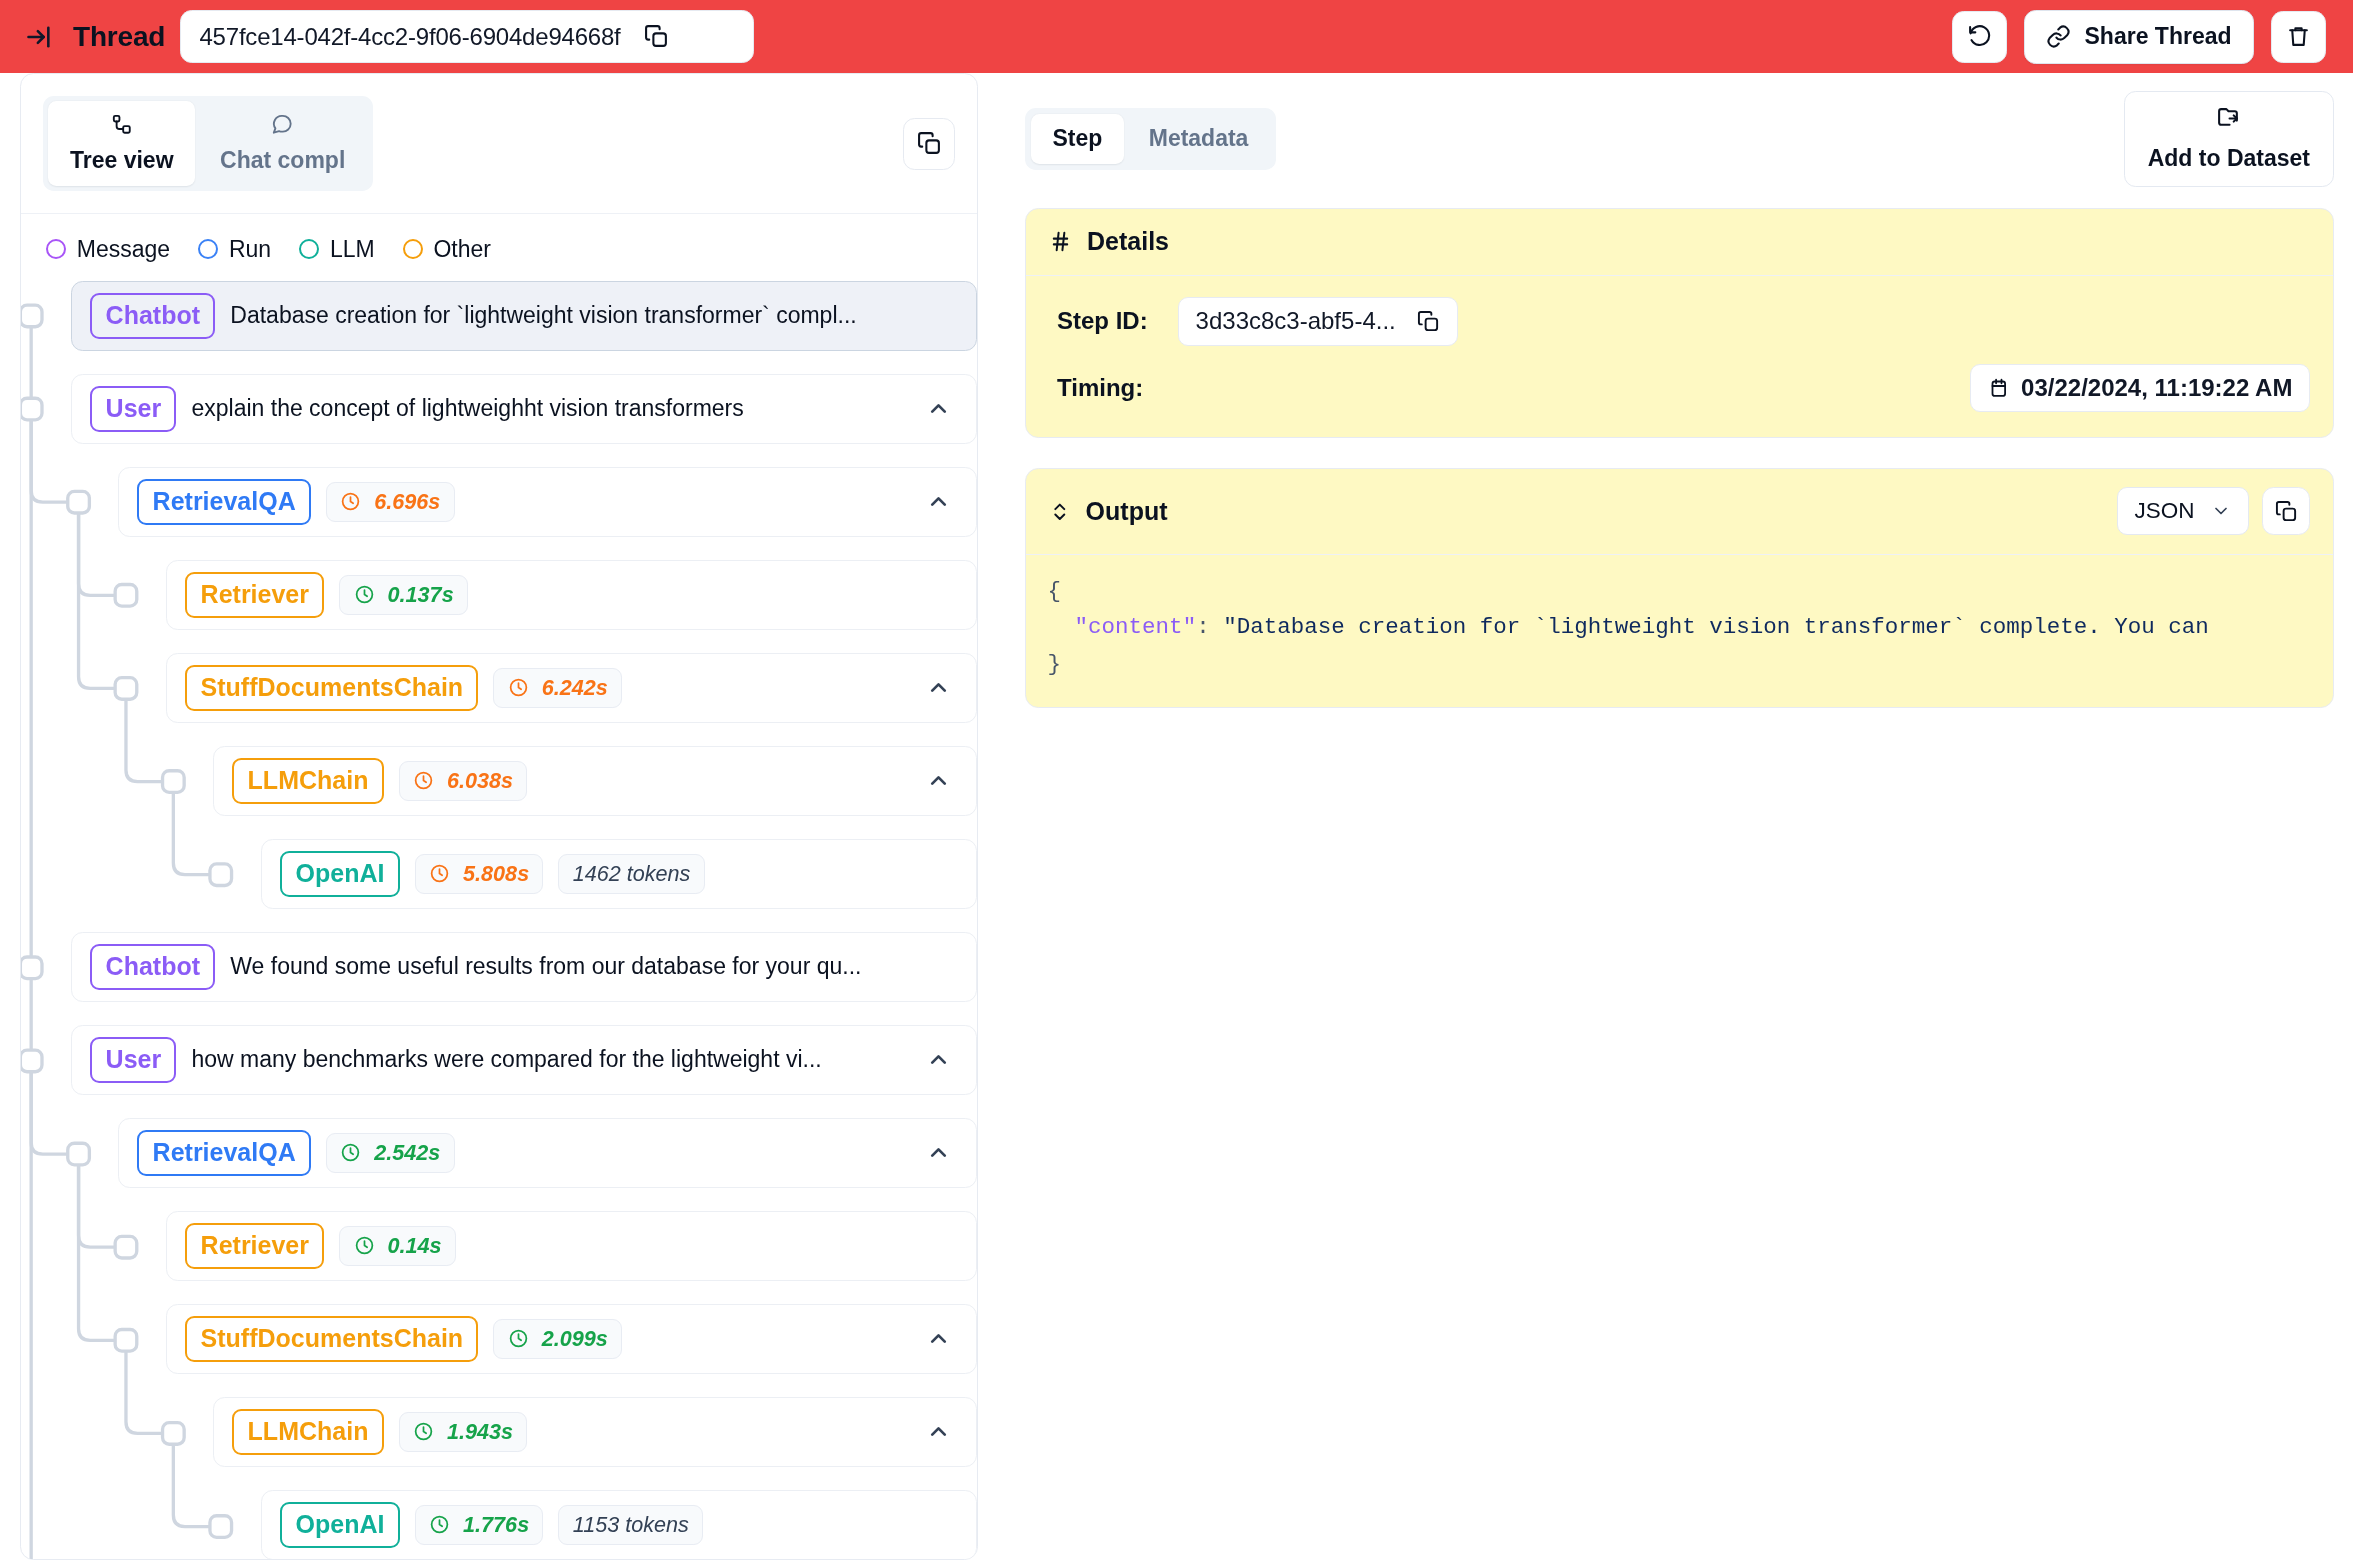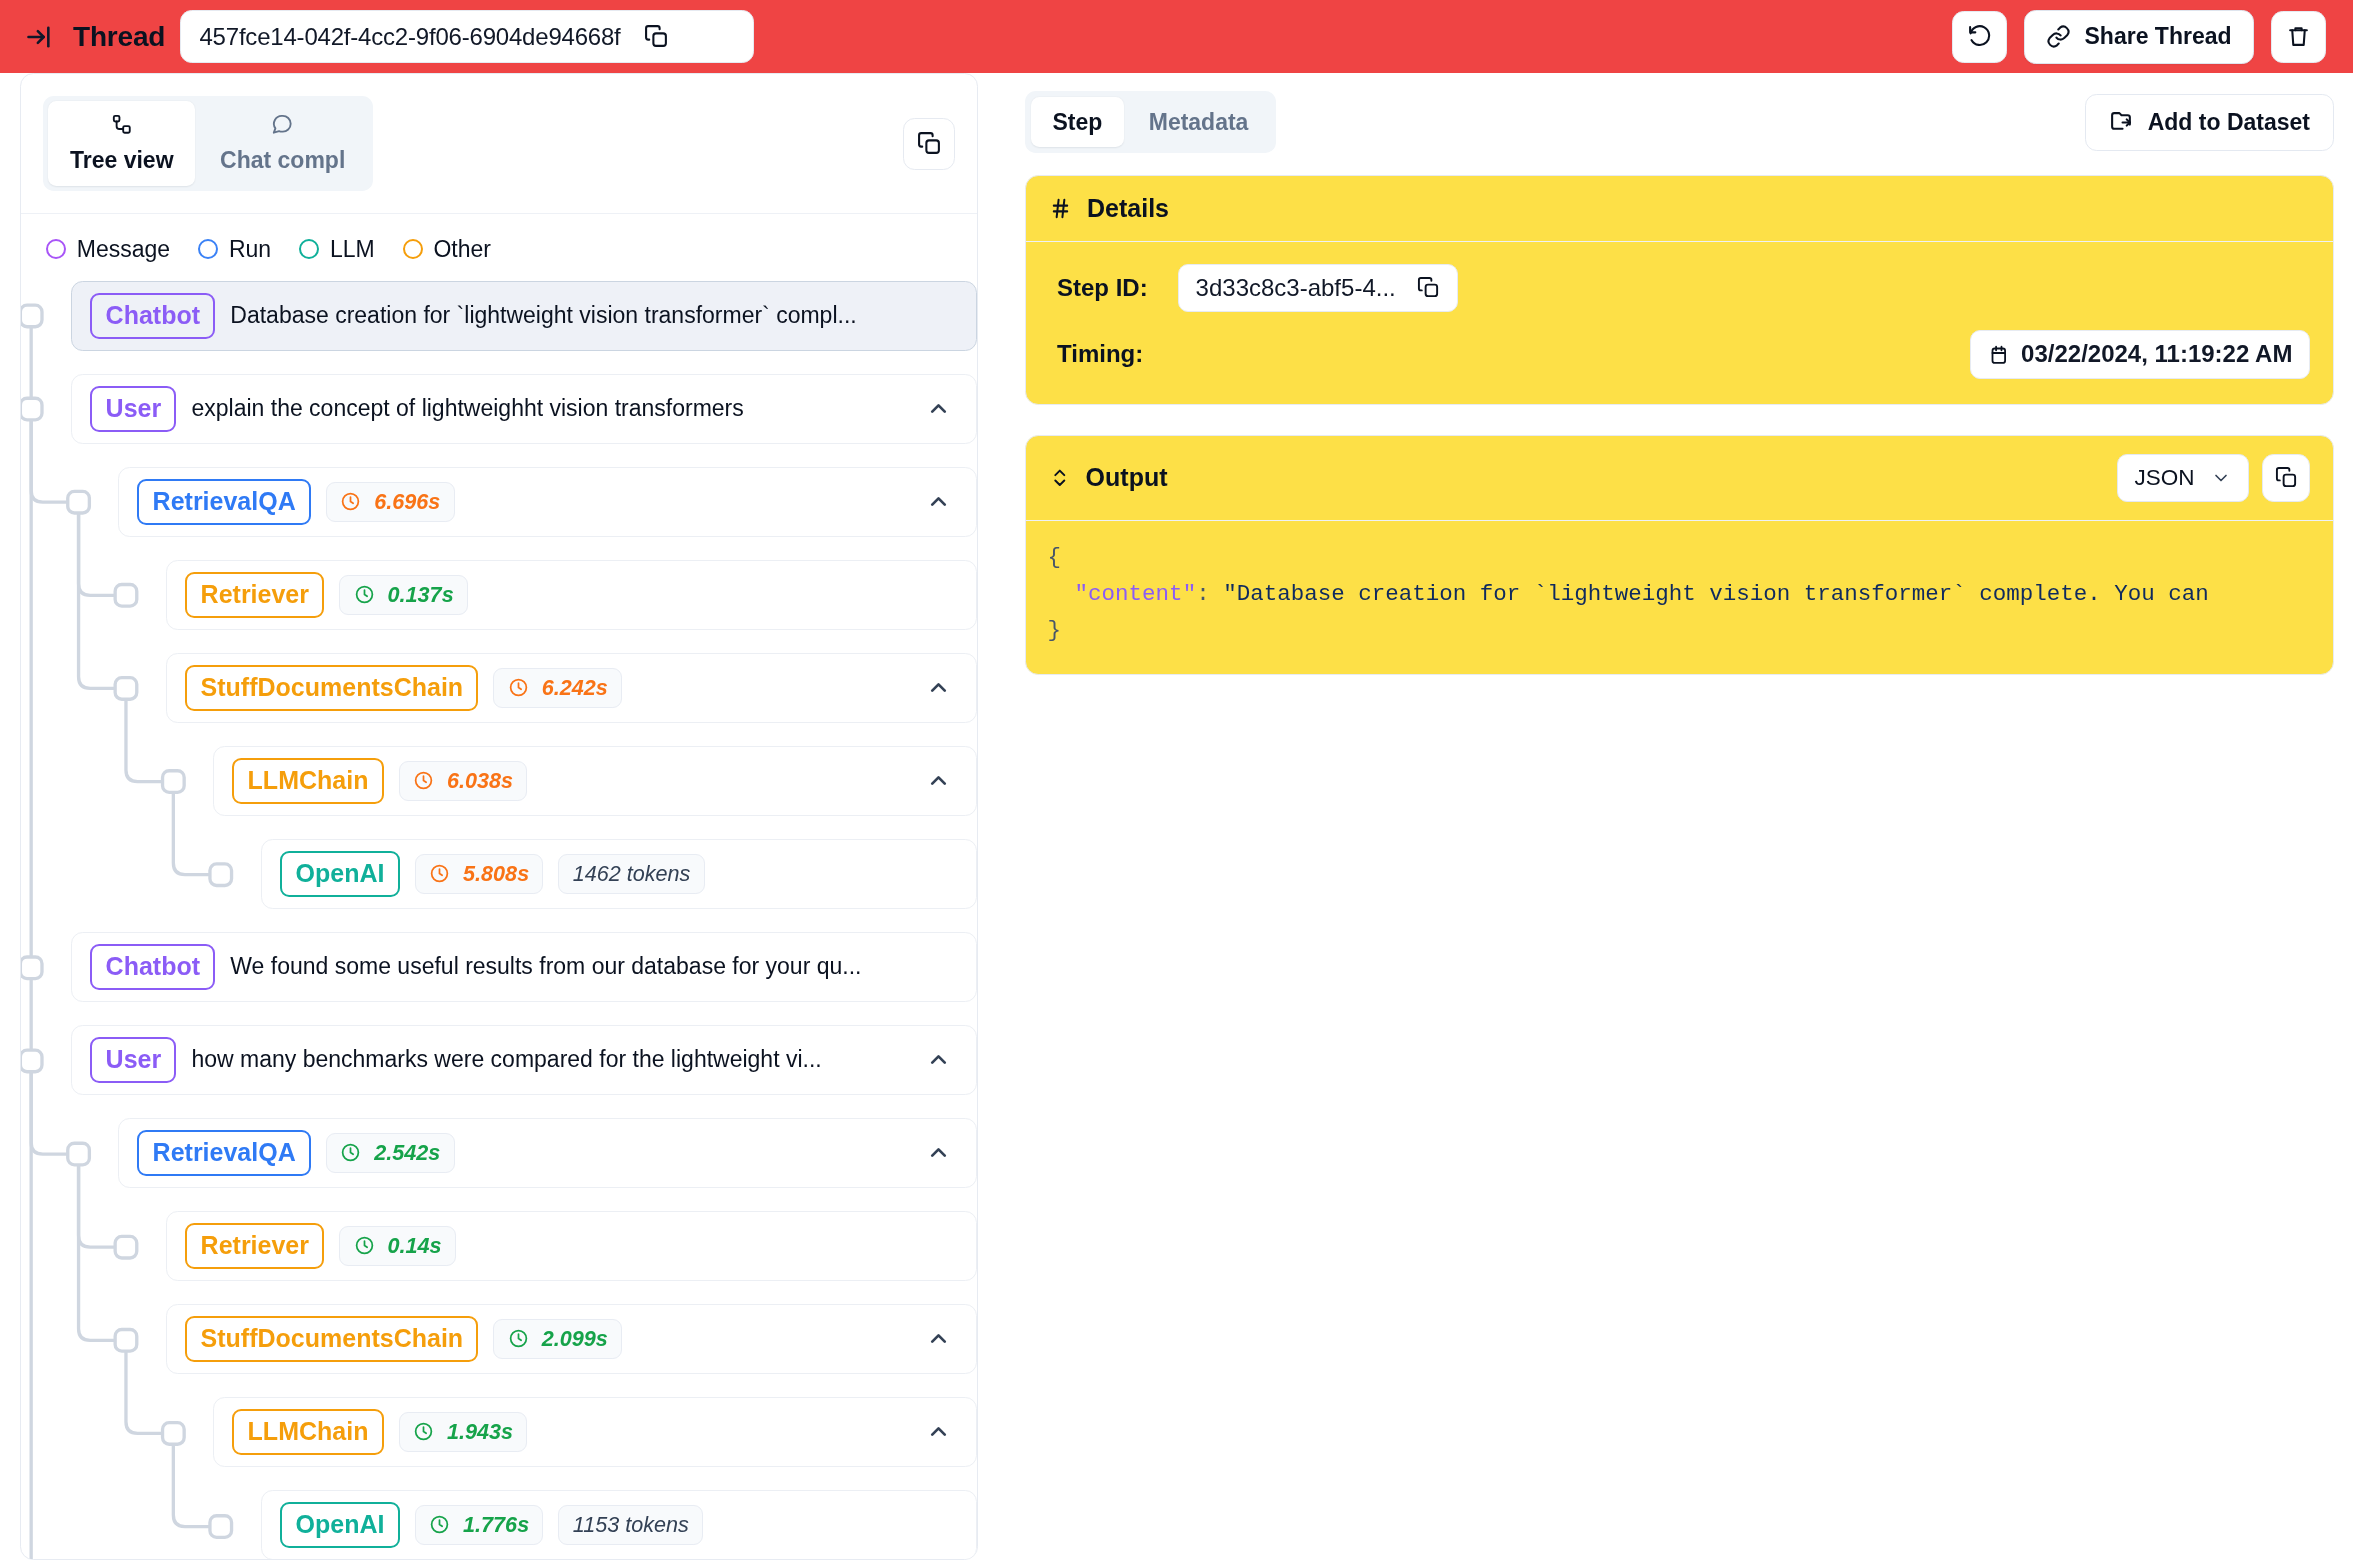--- a/index.html
+++ b/index.html
@@ -195,26 +195,27 @@
     padding: 18.3px 0 21.6px 0;
   }
   .btn-add {
     display: flex; align-items: center; gap: 13.3px;
     border: 1.7px solid #e4e9f1;
     border-radius: 11.6px;
     background: #fff;
     padding: 14px 23px;
     font-size: 23px; font-weight: 700; color: #0b1220;
     cursor: pointer;
+    flex-direction: column;
   }
 
   .card {
     border: 1.7px solid #e7ebf2;
     border-radius: 13.3px;
-    background: #fde047;
+    background: #fef9c3;
     overflow: hidden;
     margin-bottom: 30px;
   }
   .card-head {
     display: flex; align-items: center; justify-content: space-between;
     padding: 18.3px 23px;
     border-bottom: 1.7px solid #eef1f6;
   }
   .card-head-left { display: flex; align-items: center; gap: 15px; }
   .card-title { font-size: 25px; font-weight: 700; color: #0b1220; }

